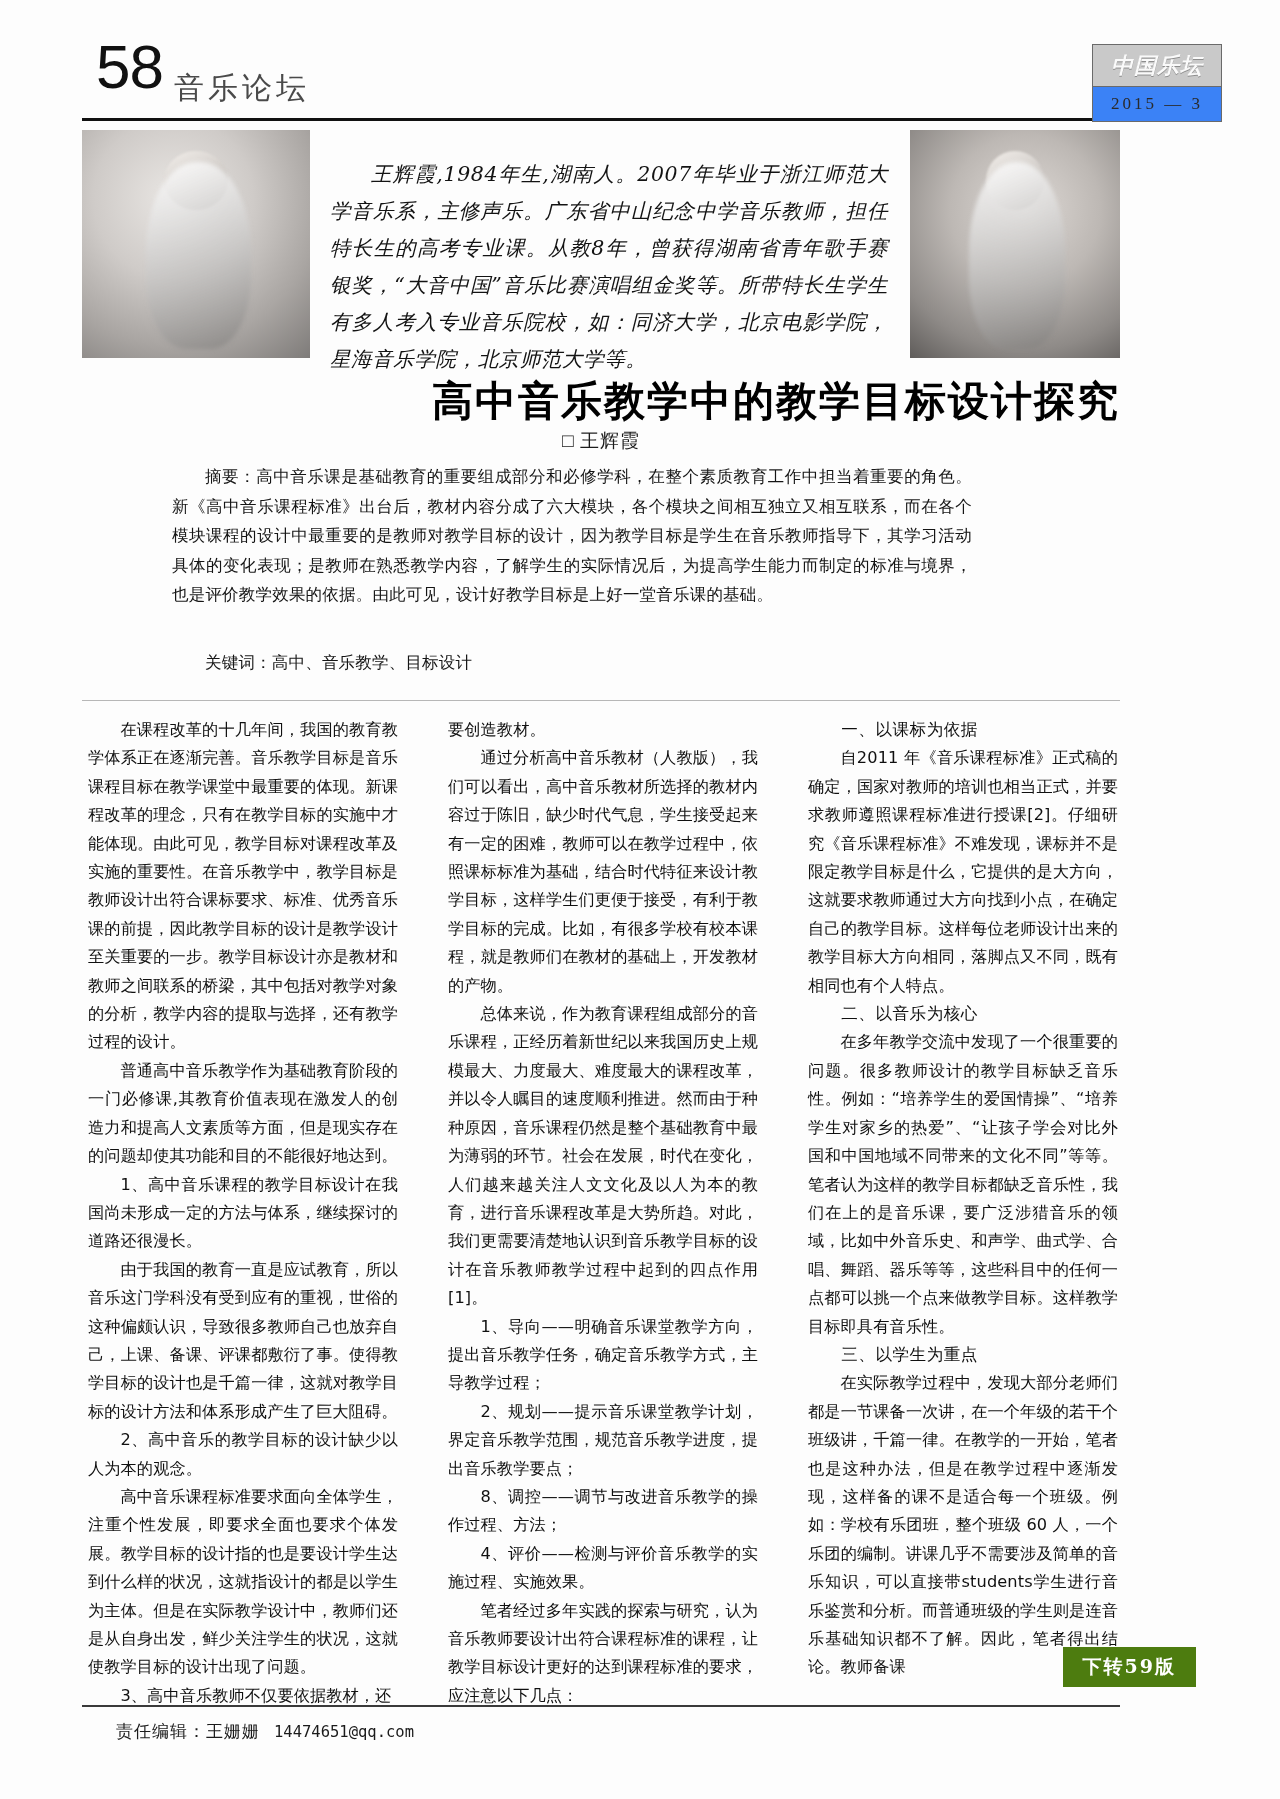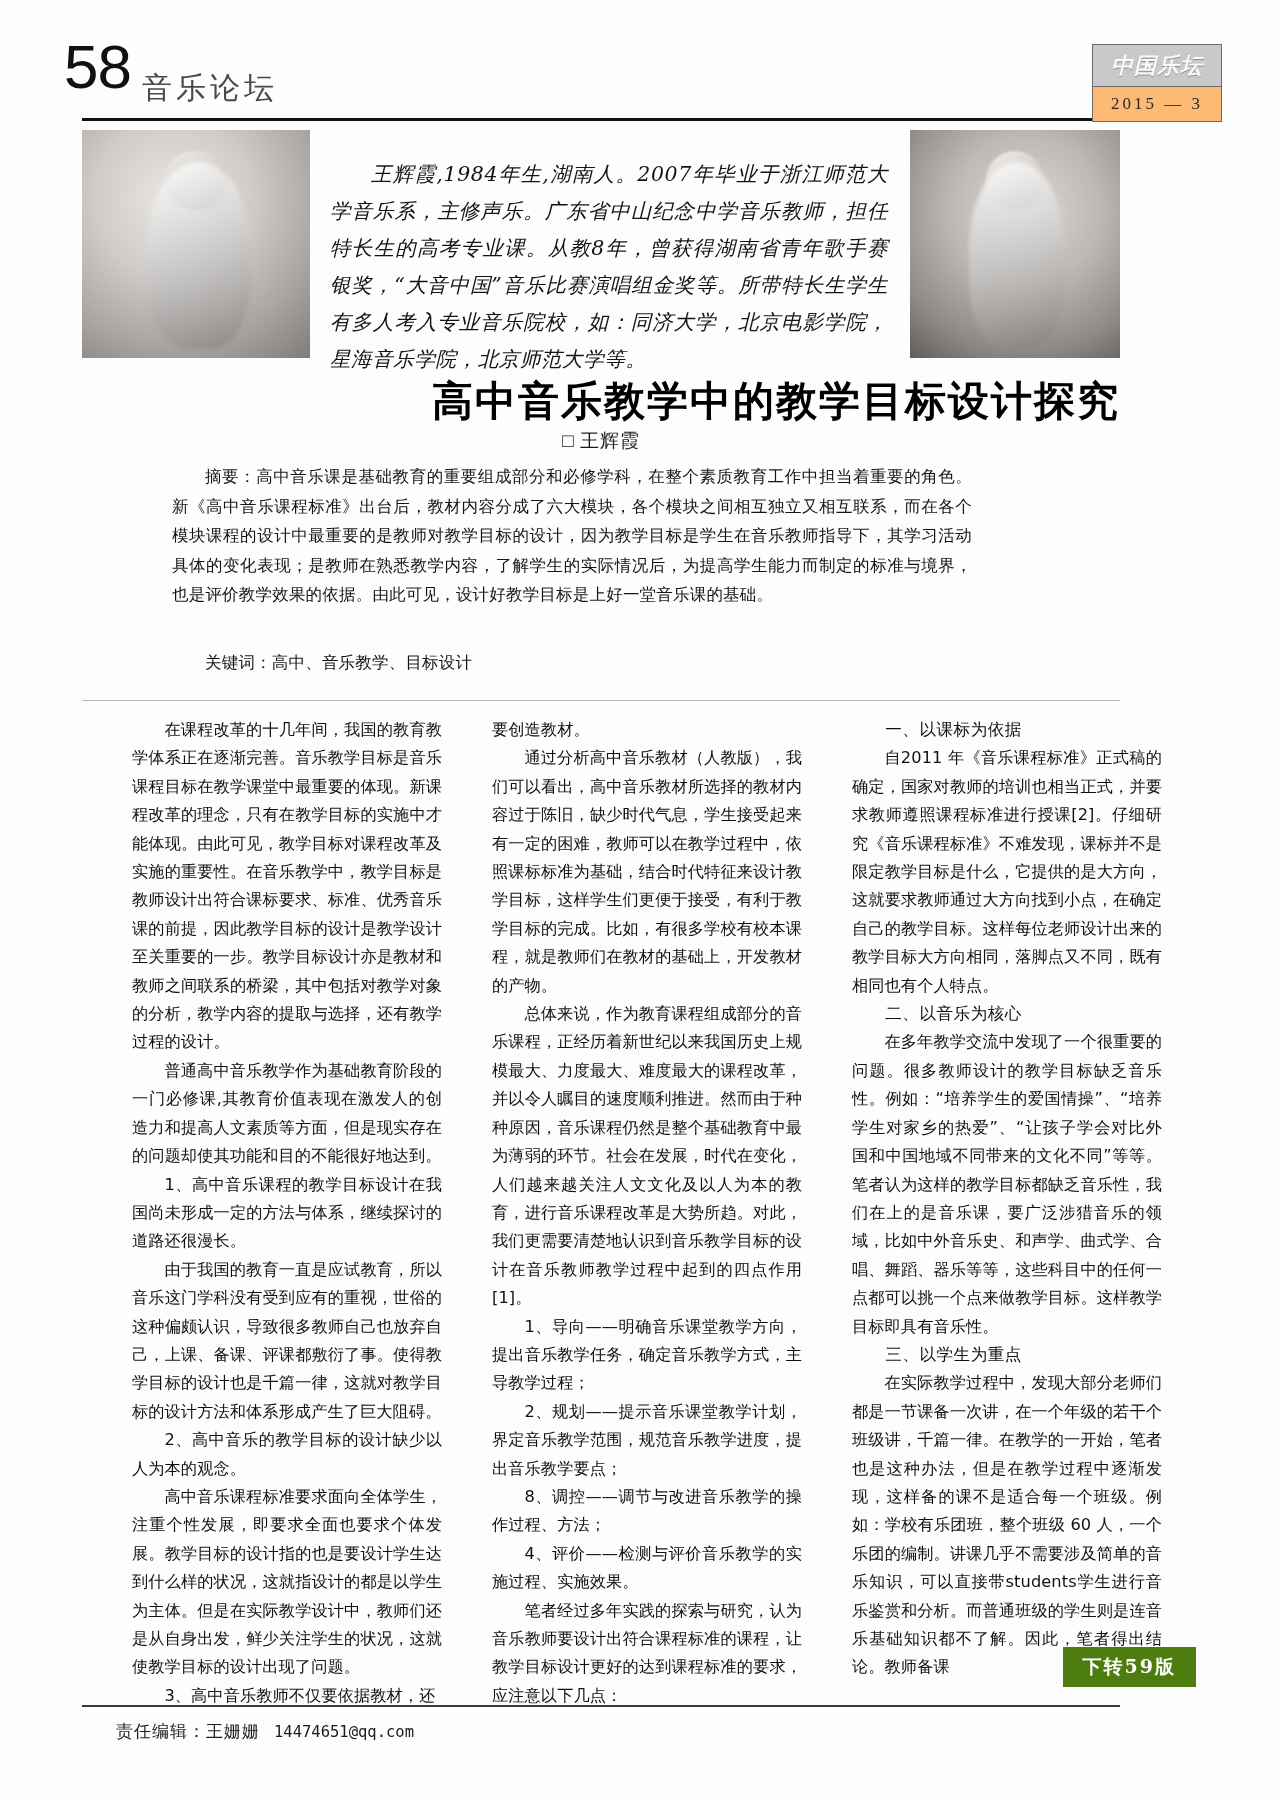--- a/index.html
+++ b/index.html
@@ -10,21 +10,21 @@
     position:relative;
     overflow:hidden;
   }
   .page{
     position:absolute;inset:0;
     background:#fdfdfd;
   }
 
   
   .masthead{
-    position:absolute;left:64px;top:46px;width:1120px;height:80px;text-decoration:underline;
+    position:absolute;left:96px;top:46px;width:1120px;height:80px;text-decoration:underline;
   }
   .folio{
     position:absolute;left:0;top:-10px;
     font-size:62px;font-weight:400;letter-spacing:-1px;
     font-family:"Liberation Sans",sans-serif;
     color:#111;line-height:1;
   }
   .section-name{
     position:absolute;left:78px;top:22px;
     font-size:30px;letter-spacing:4px;color:#4a4a4a;
@@ -33,21 +33,21 @@
   .rule-top{
     position:absolute;left:82px;top:118px;width:1038px;height:3px;
     background:#111;
   }
 
   
   .logo-box{
     position:absolute;right:58px;top:44px;
     width:128px;height:76px;
     border:1px solid #6a6a6a;
-    background:#fdba74;
+    background:#3b82f6;
     display:flex;flex-direction:column;
   }
   .logo-top{
     flex:1 1 55%;
     background:#c9c9c9;
     border-bottom:1px solid #6a6a6a;
     display:flex;align-items:center;justify-content:center;
     font-family:"DejaVu Serif","Liberation Serif",serif;
     font-size:22px;color:#fafafa;letter-spacing:1px;
     font-style:italic;font-weight:700;
@@ -129,21 +129,21 @@
     text-indent:2em;letter-spacing:.2px;
   }
 
   
   .rule-mid{
     position:absolute;left:82px;top:700px;width:1038px;height:1px;
     background:#b7b7b7;
   }
   .columns{
     position:absolute;left:88px;top:716px;width:1030px;height:930px;
-    display:flex;gap:50px;margin-left:44px;
+    display:flex;gap:50px;
   }
   .col{
     width:320px;
     font-family:"DejaVu Sans","Liberation Sans",sans-serif;
     font-size:16.2px;line-height:28.4px;
     color:#101010;text-align:justify;
     letter-spacing:.1px;
   }
   .col p{margin:0;text-indent:2em;}
   .col p.noindent{text-indent:0;}

